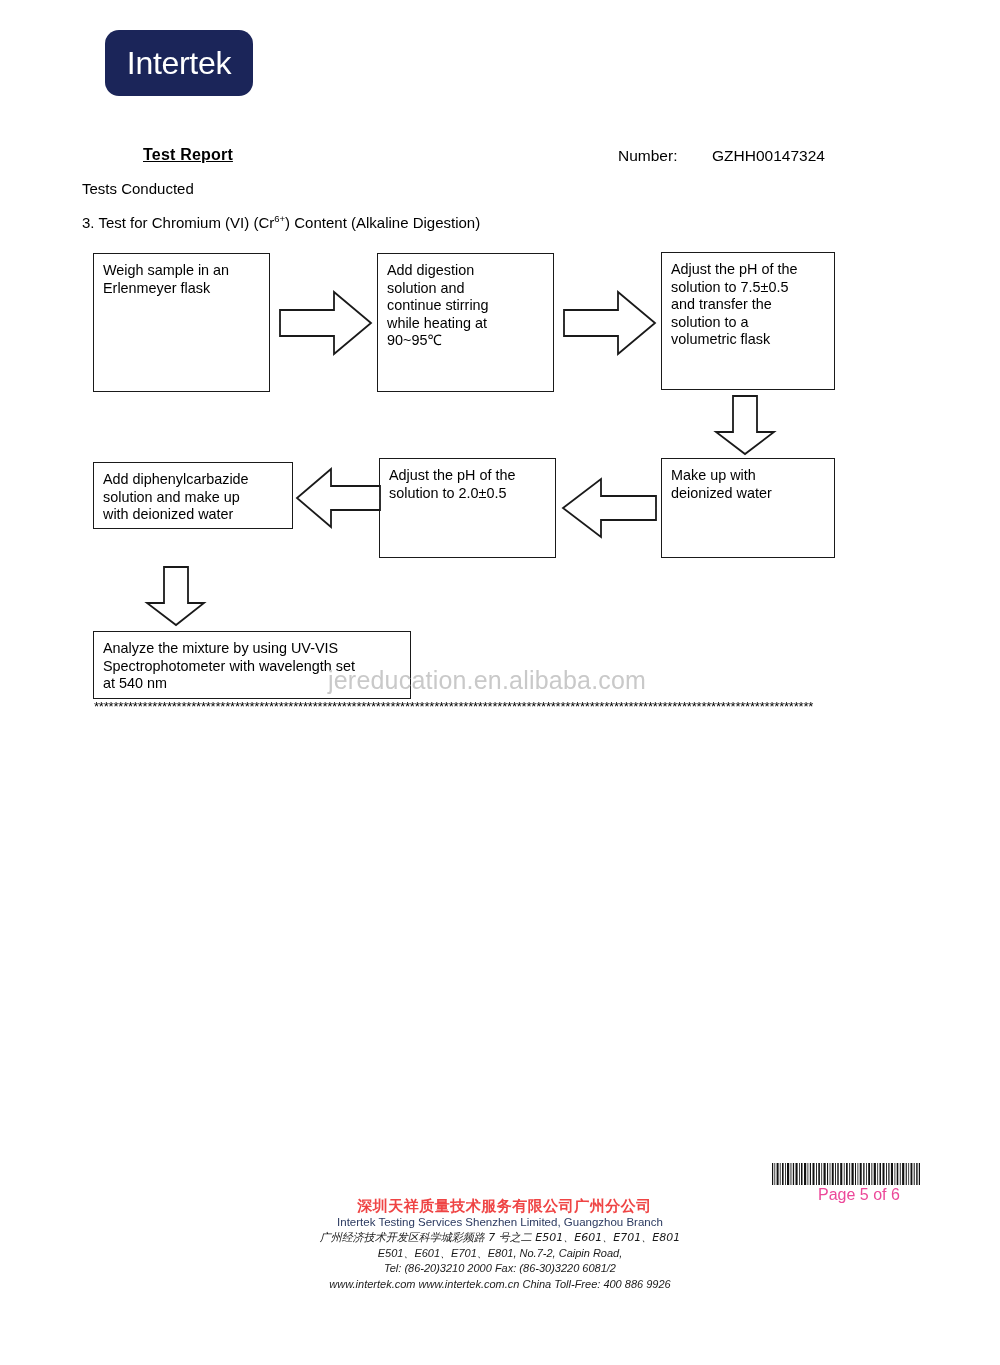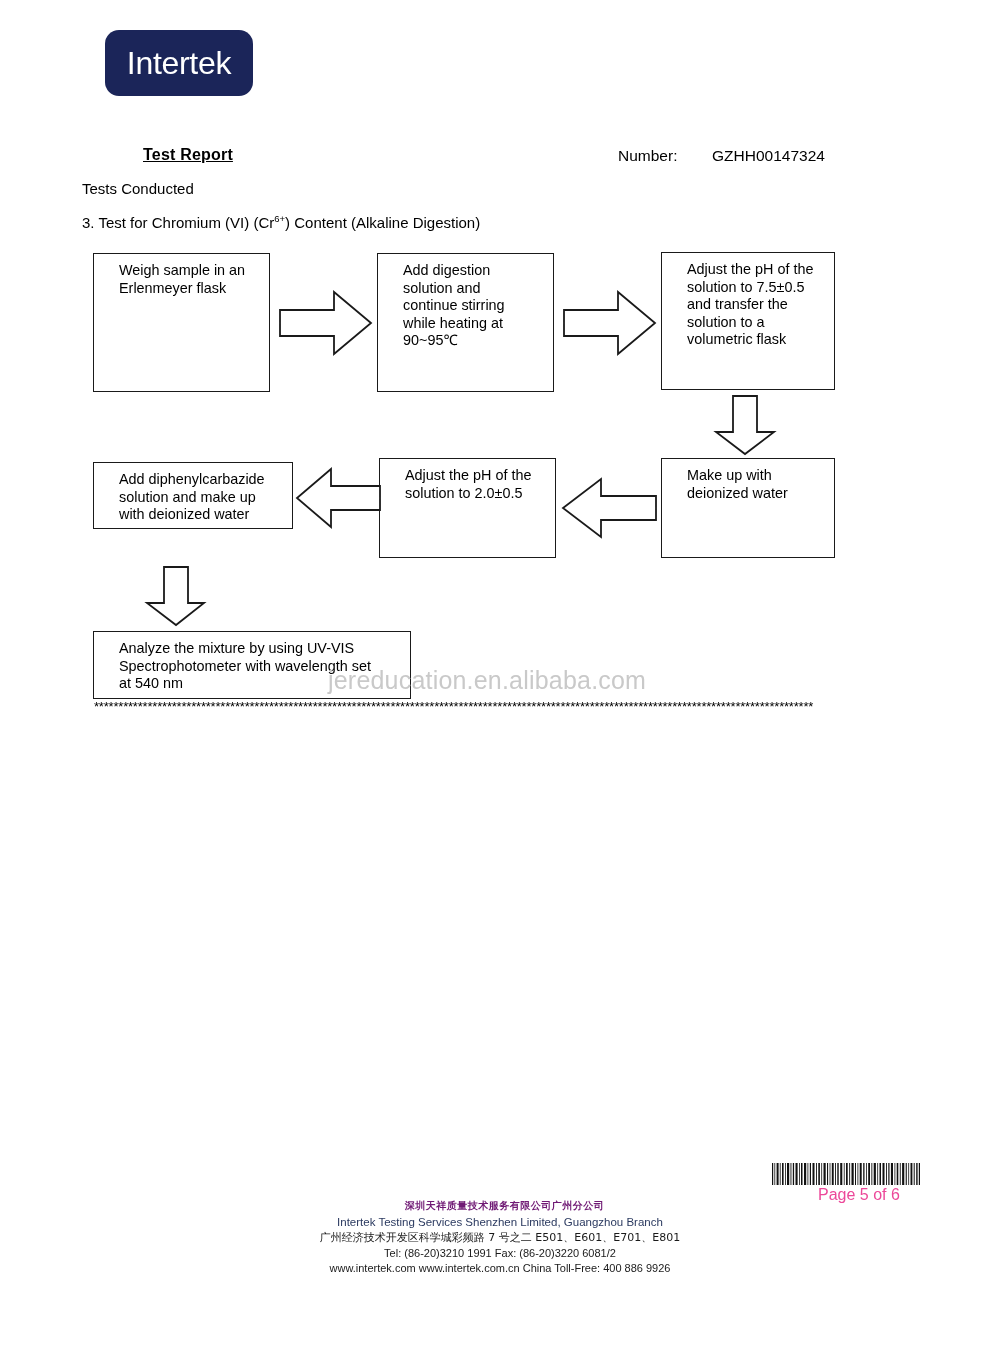--- a/index.html
+++ b/index.html
@@ -81,21 +81,20 @@
     vertical-align: super;
     line-height: 0;
   }
 
   
   .fbox {
     position: absolute;
     border: 1.6px solid #1a1a1a;
     background: #ffffff;
     box-sizing: border-box;
-    padding-left: 16px;
   }
   .fbox .ftext {
     padding: 8px 9px 0 9px;
     font-size: 14.4px;
     line-height: 17.6px;
     white-space: pre-line;
     color: #000;
   }
 
   #box1 { left: 93px;  top: 253px; width: 177px; height: 139px; }
@@ -155,38 +154,39 @@
   
   #footer {
     position: absolute;
     left: 0;
     top: 1198px;
     width: 1000px;
     text-align: center;
   }
   #footer .f-cn-bold {
     font-family: "DejaVu Sans", sans-serif;
-    font-size: 10px;
+    font-size: 15px;
     font-weight: bold;
-    color: #701a75;
+    color: #ef4444;
     line-height: 16px;
     letter-spacing: 0.5px;
     padding-left: 9px;
   }
   #footer .f-en-blue {
     font-family: "Liberation Sans", sans-serif;
     font-size: 11.5px;
     color: #2b3a60;
     line-height: 16px;
   }
   #footer .f-line {
     font-family: "Liberation Sans", sans-serif;
     font-size: 11px;
     color: #1a1a1a;
     line-height: 15.5px;
+    font-style: italic;
   }
   #footer .f-cn-inline {
     font-family: "DejaVu Sans", sans-serif;
     font-size: 11px;
   }
 </style>
 </head>
 <body>
 
 <div id="page">
@@ -327,17 +327,18 @@
       <rect x="147.8" y="0" width="1.2" height="22"></rect>
     </g>
   </svg>
 
   <div id="page-number">Page 5 of 6</div>
 
   <div id="footer">
     <div class="f-cn-bold">深圳天祥质量技术服务有限公司广州分公司</div>
     <div class="f-en-blue">Intertek Testing Services Shenzhen Limited, Guangzhou Branch</div>
     <div class="f-line f-cn-inline">广州经济技术开发区科学城彩频路 7 号之二 E501、E601、E701、E801</div>
-    <div class="f-line">Tel:  (86-20)3210 1991  Fax: (86-20)3220 6081/2</div>
+    <div class="f-line">E501、E601、E701、E801, No.7-2, Caipin Road,</div>
+    <div class="f-line">Tel:  (86-20)3210 2000  Fax: (86-30)3220 6081/2</div>
     <div class="f-line">www.intertek.com  www.intertek.com.cn  China Toll-Free: 400 886 9926</div>
   </div>
 
 </div>
 
 </body></html>

